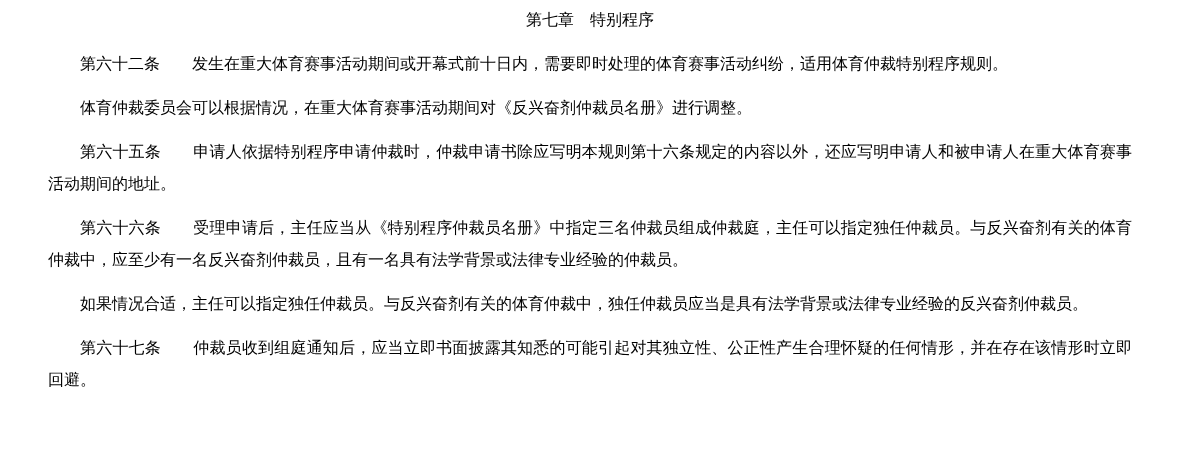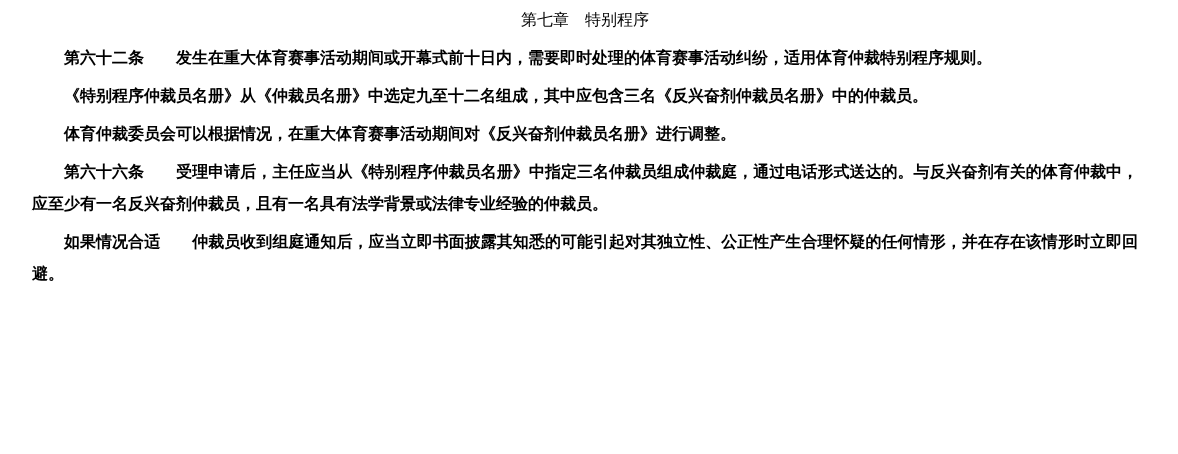--- a/index.html
+++ b/index.html
@@ -12,47 +12,47 @@
     position: relative;
     width: 1178px;
     height: 454px;
     background: #ffffff;
     overflow: hidden;
   }
   .doc {
     box-sizing: border-box;
     width: 100%;
     height: 100%;
-    padding: 4px 34px 0 26px;
+    padding: 4px 34px 0 36px;
     font-family: "Liberation Serif", "DejaVu Serif", serif;
     font-size: 16px;
     line-height: 32px;
     color: #000000;
   }
   .doc-title {
     margin: 0;
     font-size: 16px;
     font-weight: normal;
     text-align: center;
     white-space: nowrap;
   }
   .para {
-    margin: 6px;
+    margin: 12px;
     text-indent: 2em;
     text-align: justify;
     text-justify: inter-ideograph;
     word-break: break-all;
-    font-weight: bold;
   }
 </style>
 </head>
 <body>
 
 <div class="page">
   <div class="doc">
     <h1 class="doc-title">第七章　特别程序</h1>
     <p class="para">第六十二条　　发生在重大体育赛事活动期间或开幕式前十日内，需要即时处理的体育赛事活动纠纷，适用体育仲裁特别程序规则。</p>
-    <p class="para">《特别程序仲裁员名册》从《仲裁员名册》中选定九至十二名组成，其中应包含三名《反兴奋剂仲裁员名册》中的仲裁员。</p>
     <p class="para">体育仲裁委员会可以根据情况，在重大体育赛事活动期间对《反兴奋剂仲裁员名册》进行调整。</p>
-    <p class="para">第六十六条　　受理申请后，主任应当从《特别程序仲裁员名册》中指定三名仲裁员组成仲裁庭，通过电话形式送达的。与反兴奋剂有关的体育仲裁中，应至少有一名反兴奋剂仲裁员，且有一名具有法学背景或法律专业经验的仲裁员。</p>
-    <p class="para">如果情况合适　　仲裁员收到组庭通知后，应当立即书面披露其知悉的可能引起对其独立性、公正性产生合理怀疑的任何情形，并在存在该情形时立即回避。</p>
+    <p class="para">第六十五条　　申请人依据特别程序申请仲裁时，仲裁申请书除应写明本规则第十六条规定的内容以外，还应写明申请人和被申请人在重大体育赛事活动期间的地址。</p>
+    <p class="para">第六十六条　　受理申请后，主任应当从《特别程序仲裁员名册》中指定三名仲裁员组成仲裁庭，主任可以指定独任仲裁员。与反兴奋剂有关的体育仲裁中，应至少有一名反兴奋剂仲裁员，且有一名具有法学背景或法律专业经验的仲裁员。</p>
+    <p class="para">如果情况合适，主任可以指定独任仲裁员。与反兴奋剂有关的体育仲裁中，独任仲裁员应当是具有法学背景或法律专业经验的反兴奋剂仲裁员。</p>
+    <p class="para">第六十七条　　仲裁员收到组庭通知后，应当立即书面披露其知悉的可能引起对其独立性、公正性产生合理怀疑的任何情形，并在存在该情形时立即回避。</p>
   </div>
 </div>
 
 </body></html>

